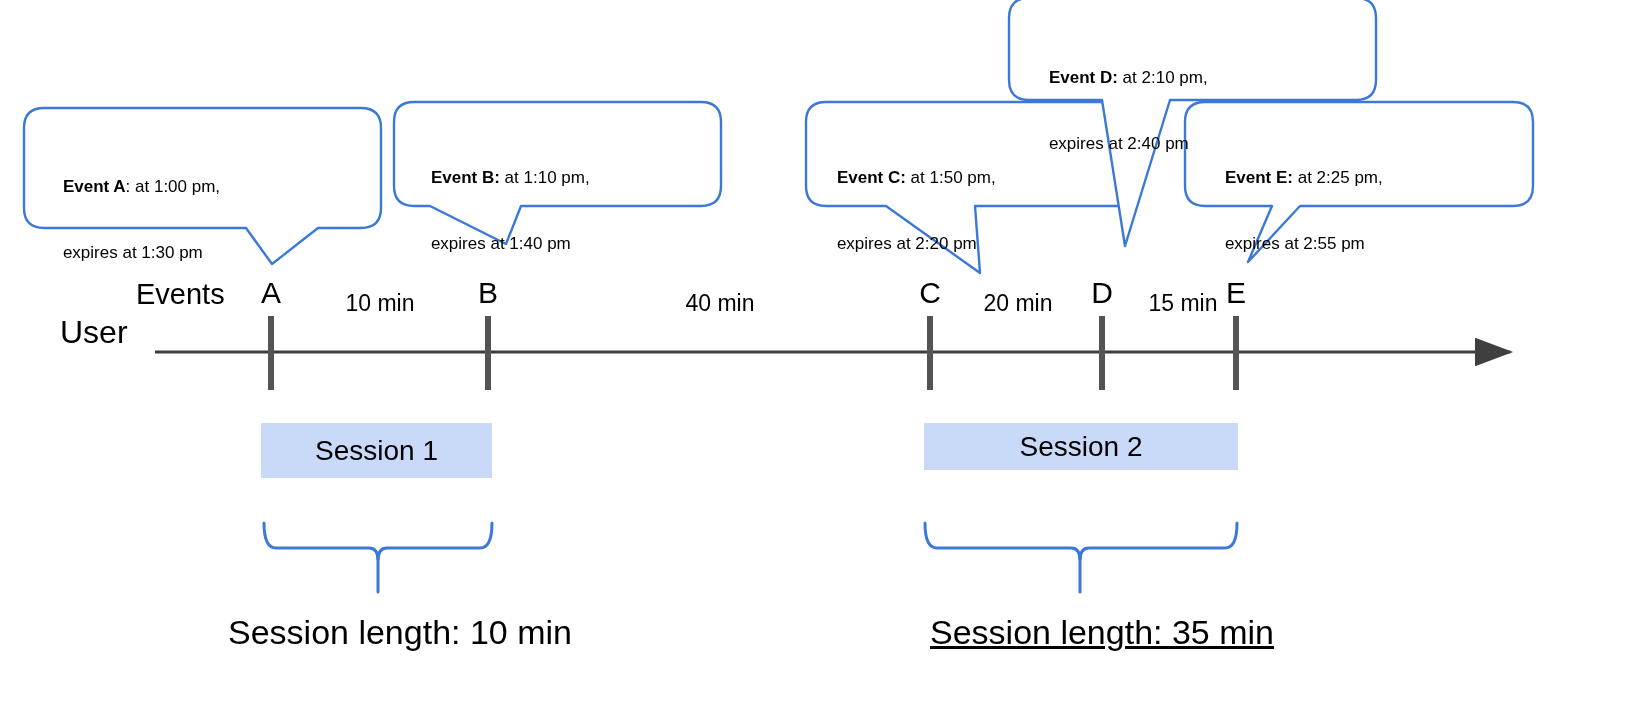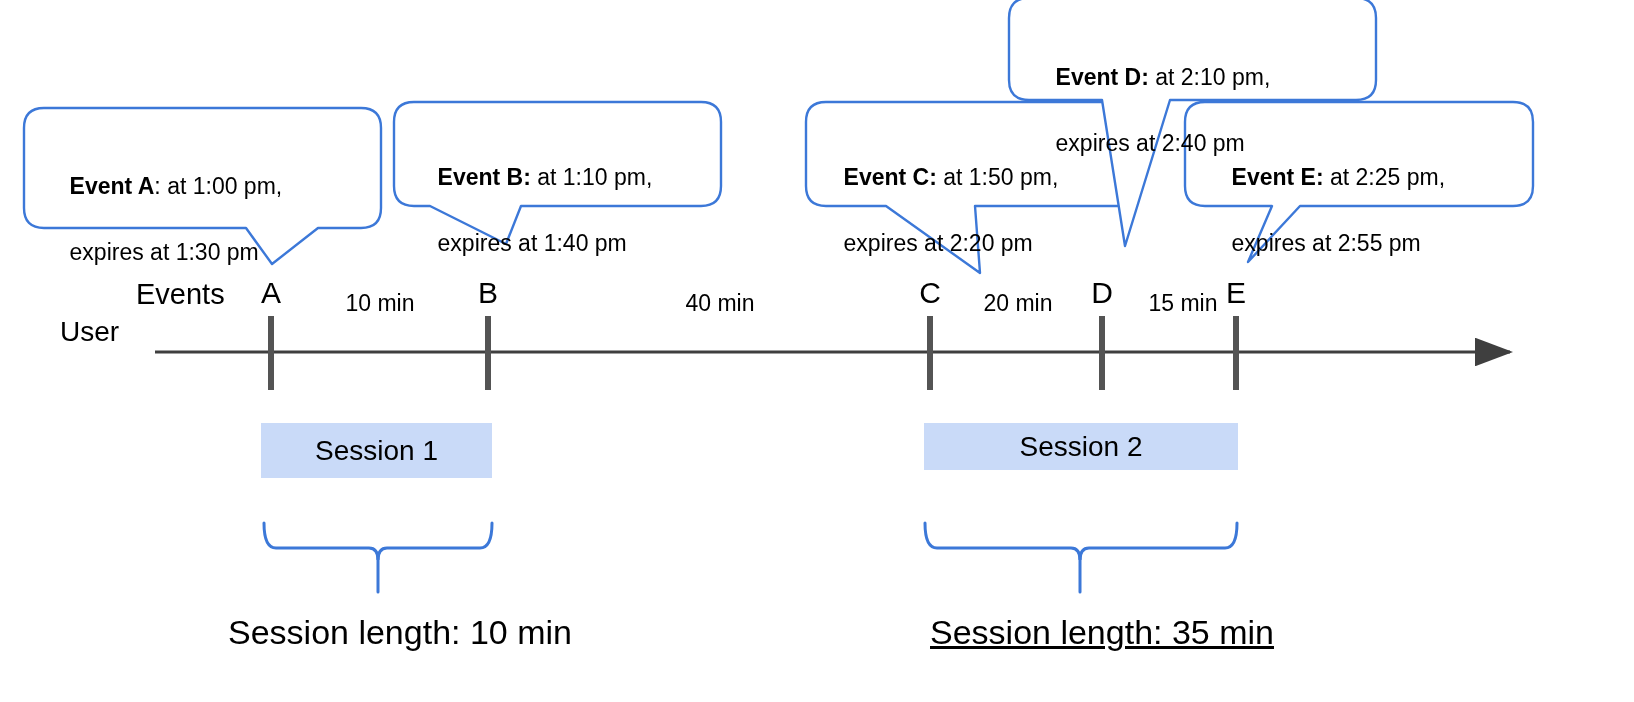--- a/index.html
+++ b/index.html
@@ -1,22 +1,22 @@
 <!DOCTYPE html>
 <html><head>
 <meta charset="utf-8">
 <style>
   html,body{margin:0;padding:0;background:#ffffff;}
   body{width:1634px;height:702px;position:relative;overflow:hidden;
        font-family:"Liberation Sans",sans-serif;color:#000;}
   #stage{position:absolute;left:0;top:0;width:1634px;height:702px;}
   svg.layer{position:absolute;left:0;top:0;width:1634px;height:702px;overflow:visible;}
-  .callout-text{position:absolute;font-size:23px;line-height:33px;color:#000;white-space:pre;}
+  .callout-text{position:absolute;font-size:17px;line-height:33px;color:#000;white-space:pre;}
   .callout-text b{font-weight:bold;}
-  .axis-label{position:absolute;font-size:28px;color:#000;white-space:nowrap;}
+  .axis-label{position:absolute;font-size:32px;color:#000;white-space:nowrap;}
   .event-letter{position:absolute;font-size:30px;color:#000;white-space:nowrap;text-align:center;}
   .events-label{position:absolute;font-size:29px;color:#000;white-space:nowrap;}
   .gap-label{position:absolute;font-size:23px;color:#000;white-space:nowrap;text-align:center;}
   .session-box{position:absolute;display:flex;align-items:center;justify-content:center;
                font-size:28px;color:#000;}
   .len-label{position:absolute;font-size:34px;color:#000;white-space:nowrap;text-align:center;}
 </style>
 </head>
 <body>
 

